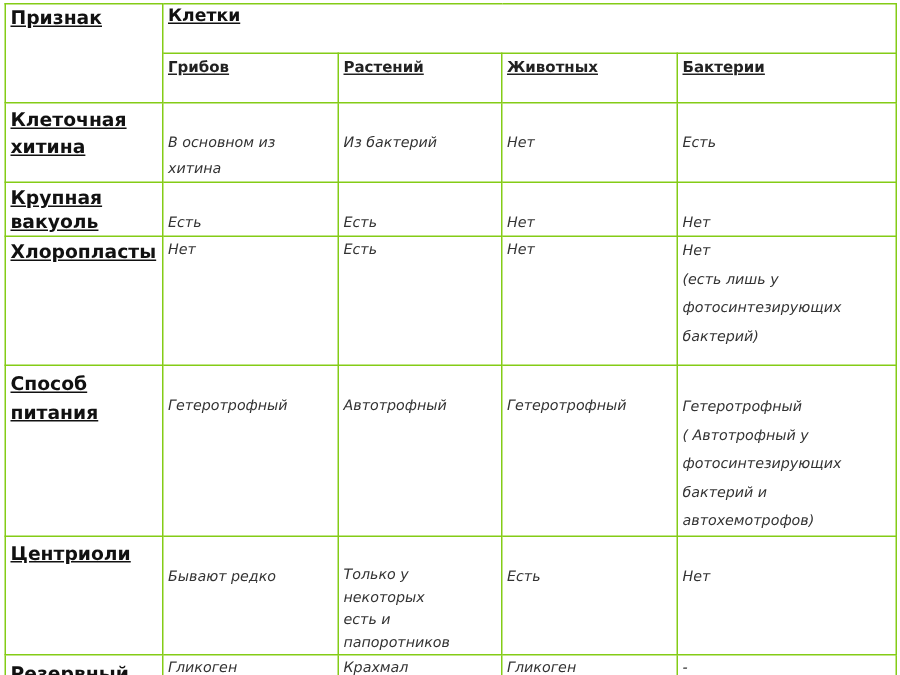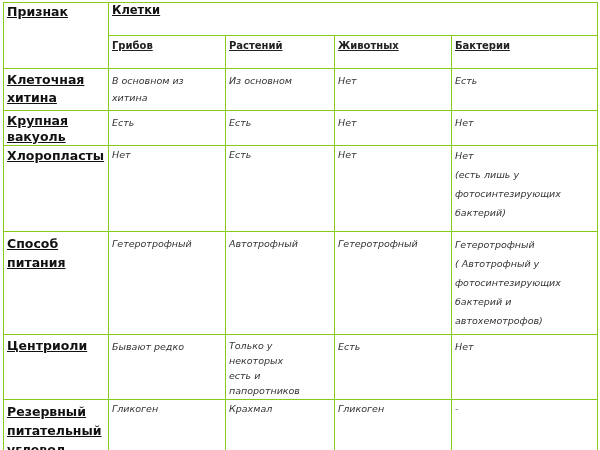--- a/index.html
+++ b/index.html
@@ -39,21 +39,21 @@
     font-size: 11.5px;
     text-decoration: underline;
     color: #111;
   }
   .val {
     font-family: "DejaVu Sans", sans-serif;
     font-style: italic;
     font-size: 9.5px;
     line-height: 17px;
     color: #333;
-    padding-top: 3px;
+    padding-top: 18px;
   }
   .line { display: block; }
 </style>
 </head>
 <body>
 
 <table>
   <colgroup>
     <col style="width:105px">
     <col style="width:117px">
@@ -80,21 +80,21 @@
   <tr style="height:42px">
     <td class="feat">
       <span class="line">Клеточная</span>
       <span class="line">хитина</span>
     </td>
     <td class="val">
       <span class="line">В основном из</span>
       <span class="line">хитина</span>
     </td>
     <td class="val">
-      <span class="line">Из основном</span>
+      <span class="line">Из бактерий</span>
     </td>
     <td class="val">
       <span class="line">Нет</span>
     </td>
     <td class="val">
       <span class="line">Есть</span>
     </td>
   </tr>
 
   <tr style="height:34px">

